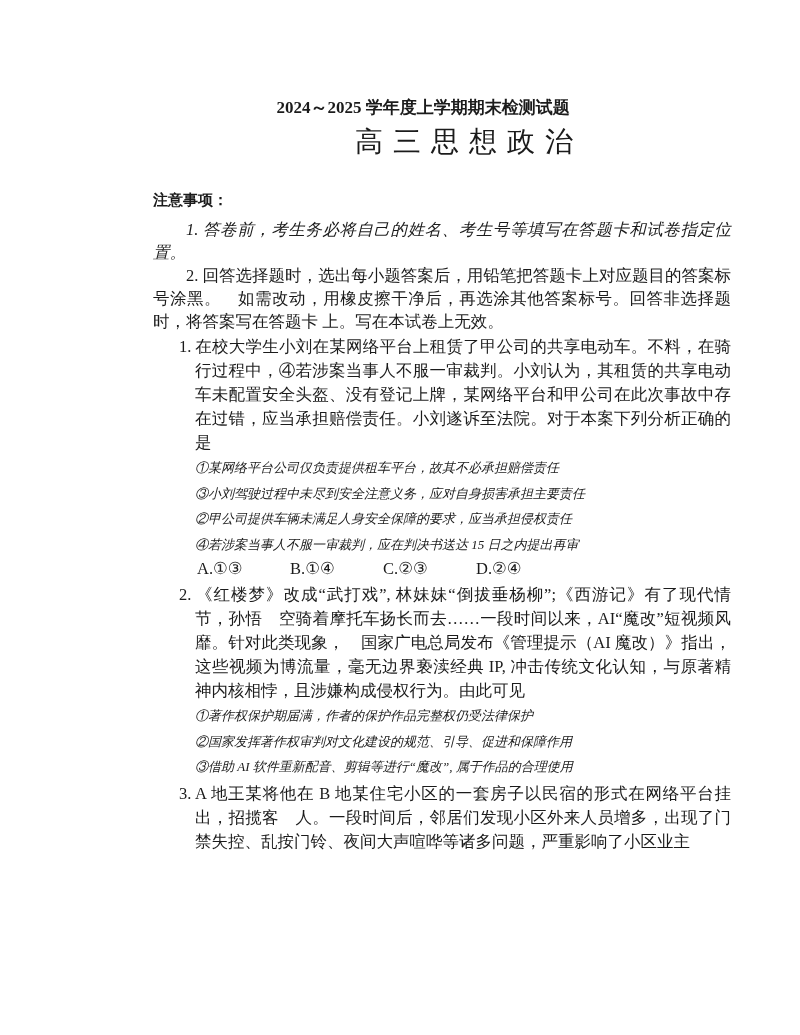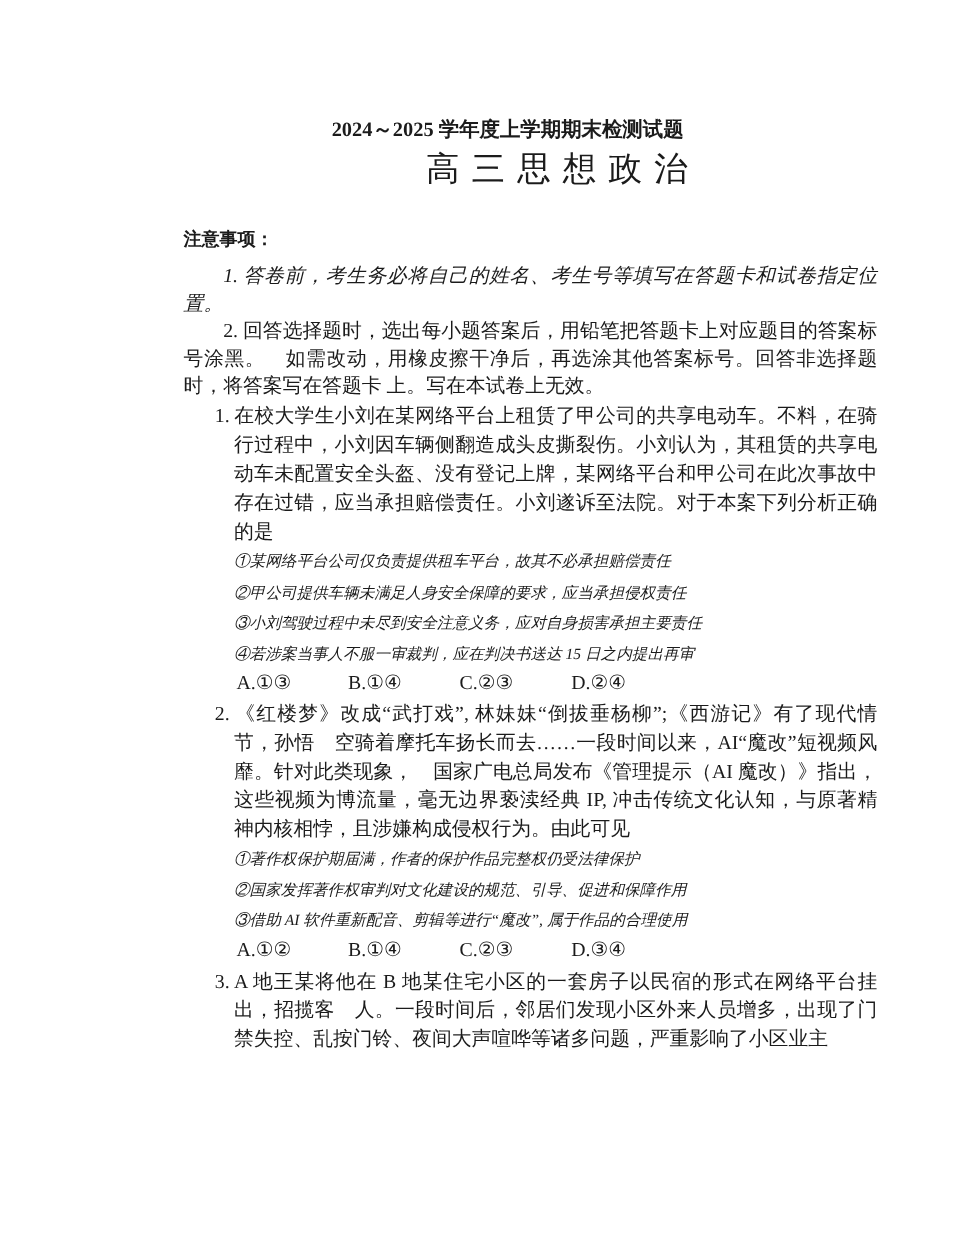--- a/index.html
+++ b/index.html
@@ -70,38 +70,35 @@
   <div class="content">
 
     <div class="notice-heading heading-sans">注意事项：</div>
     <p class="para para-first para-indent">1. 答卷前，考生务必将自己的姓名、考生号等填写在答题卡和试卷指定位置。</p>
     <p class="para para-indent">2. 回答选择题时，选出每小题答案后，用铅笔把答题卡上对应题目的答案标号涂黑。　如需改动，用橡皮擦干净后，再选涂其他答案标号。回答非选择题时，将答案写在答题卡 上。写在本试卷上无效。</p>
 
 
     <div class="questions">
 
       <div class="question">
-        <p class="stem"><span class="qnum">1.</span><span>在校大学生小刘在某网络平台上租赁了甲公司的共享电动车。不料，在骑行过程中，小刘因车辆侧翻造成头皮撕裂伤。小刘认为，其租赁的共享电动车未配置安全头盔、没有登记上牌，某网络平台和甲公司在此次事故中存在过错，应当承担赔偿责任。小刘遂诉至法院。对于本案下列分析正确的是</span></p>
+        <p class="stem"><span class="qnum">1.</span><span>在校大学生小刘在某网络平台上租赁了甲公司的共享电动车。不料，在骑行过程中，④若涉案当事人不服一审裁判。小刘认为，其租赁的共享电动车未配置安全头盔、没有登记上牌，某网络平台和甲公司在此次事故中存在过错，应当承担赔偿责任。小刘遂诉至法院。对于本案下列分析正确的是</span></p>
         <p class="statement">①某网络平台公司仅负责提供租车平台，故其不必承担赔偿责任</p>
+        <p class="statement">③小刘驾驶过程中未尽到安全注意义务，应对自身损害承担主要责任</p>
         <p class="statement">②甲公司提供车辆未满足人身安全保障的要求，应当承担侵权责任</p>
-        <p class="statement">③小刘驾驶过程中未尽到安全注意义务，应对自身损害承担主要责任</p>
         <p class="statement">④若涉案当事人不服一审裁判，应在判决书送达 15 日之内提出再审</p>
         <div class="choices">
           <span class="choice">A.①③</span><span class="choice">B.①④</span><span class="choice">C.②③</span><span class="choice choice-last">D.②④</span>
         </div>
       </div>
 
       <div class="question">
         <p class="stem"><span class="qnum">2.</span><span>《红楼梦》改成“武打戏”, 林妹妹“倒拔垂杨柳”;《西游记》有了现代情节，孙悟　空骑着摩托车扬长而去……一段时间以来，AI“魔改”短视频风靡。针对此类现象，　国家广电总局发布《管理提示（AI 魔改）》指出，这些视频为博流量，毫无边界亵渎经典 IP, 冲击传统文化认知，与原著精神内核相悖，且涉嫌构成侵权行为。由此可见</span></p>
         <p class="statement">①著作权保护期届满，作者的保护作品完整权仍受法律保护</p>
         <p class="statement">②国家发挥著作权审判对文化建设的规范、引导、促进和保障作用</p>
         <p class="statement">③借助 AI 软件重新配音、剪辑等进行“魔改”, 属于作品的合理使用</p>
-        <div class="choices">
-          <span class="choice">A.①②</span><span class="choice">B.①④</span><span class="choice">C.②③</span><span class="choice choice-last">D.③④</span>
-        </div>
       </div>
 
       <div class="question">
         <p class="stem"><span class="qnum">3.</span><span>A 地王某将他在 B 地某住宅小区的一套房子以民宿的形式在网络平台挂出，招揽客　人。一段时间后，邻居们发现小区外来人员增多，出现了门禁失控、乱按门铃、夜间大声喧哗等诸多问题，严重影响了小区业主</span></p>
       </div>
 
     </div>
 
   </div>
 

